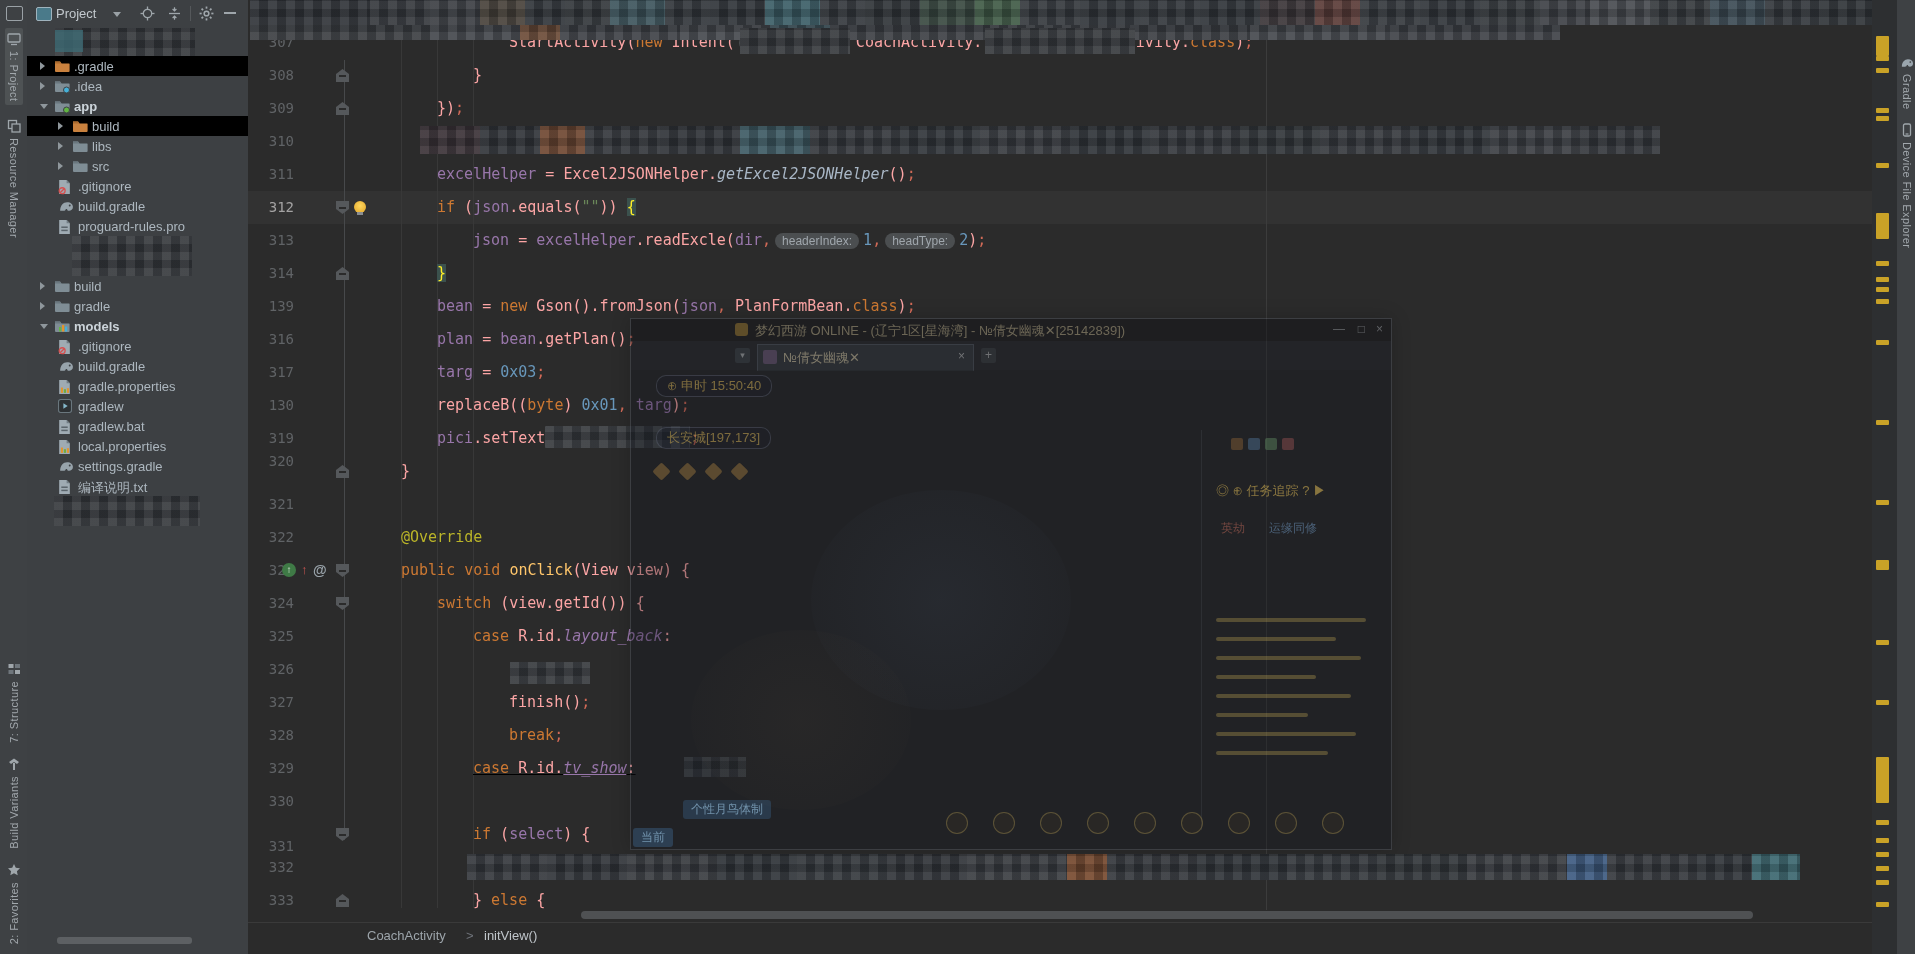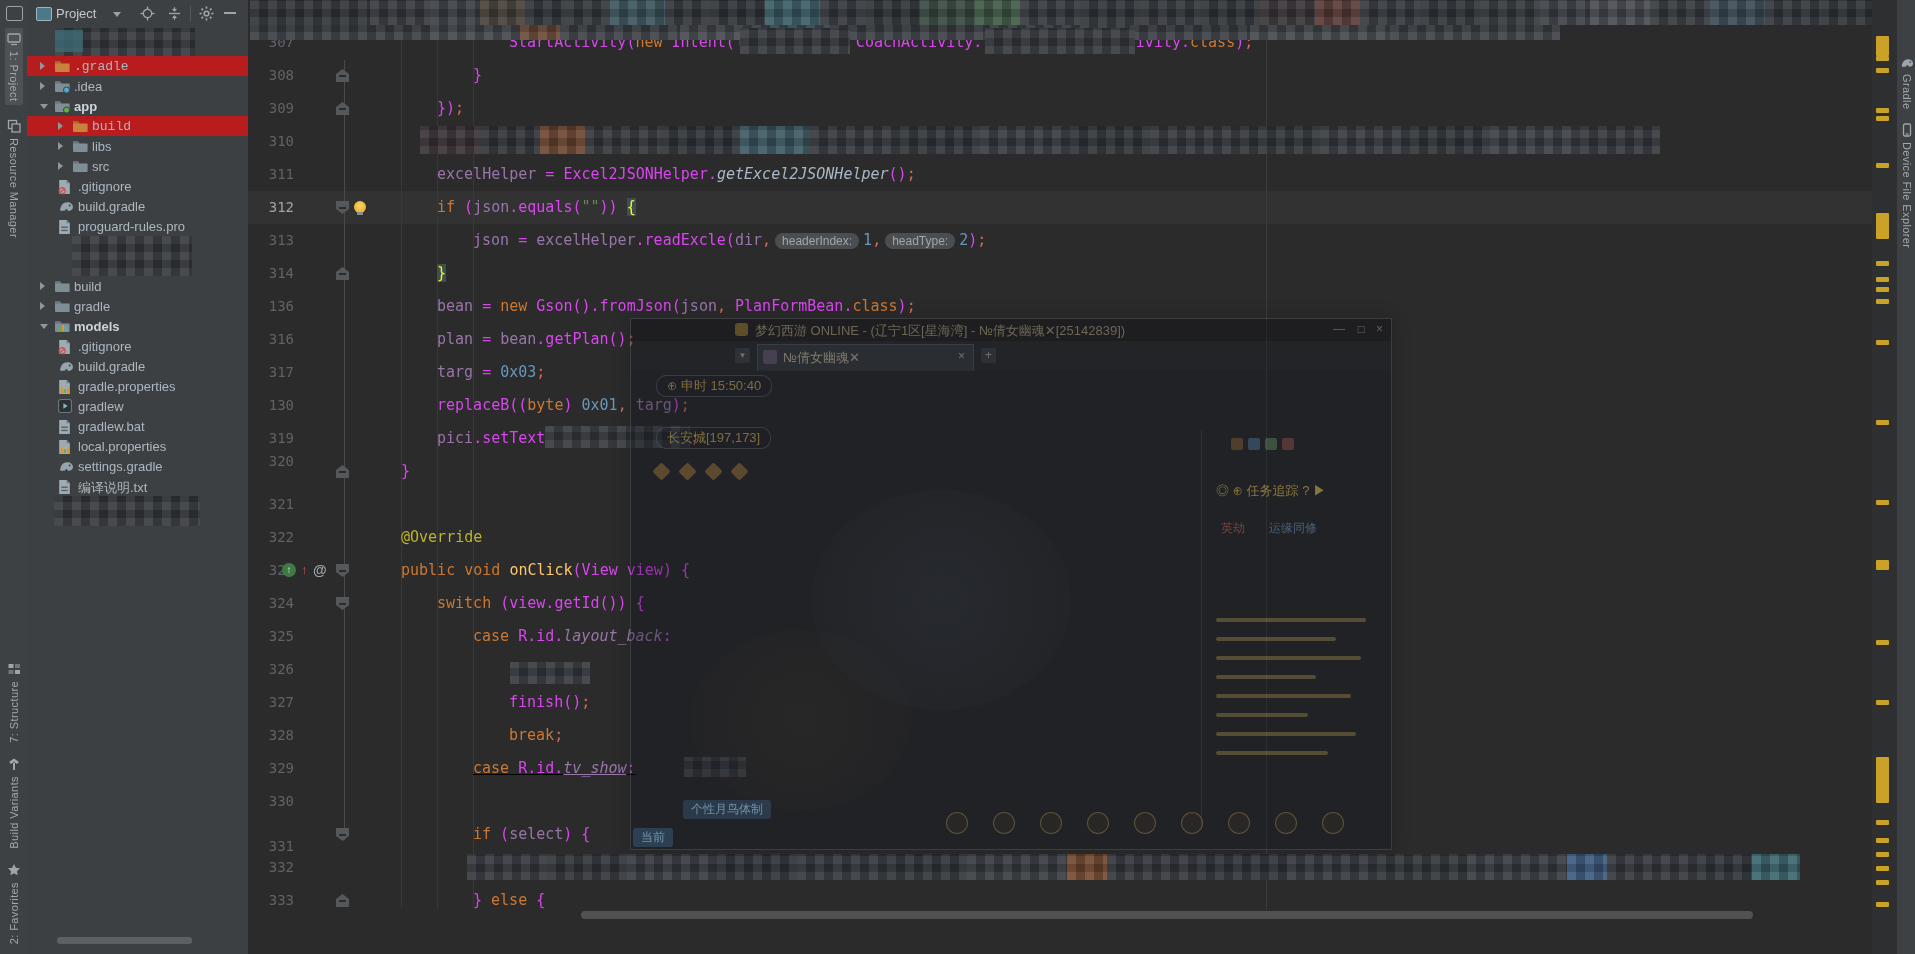--- a/index.html
+++ b/index.html
@@ -14,21 +14,21 @@
   .vlabel.flip{transform:rotate(180deg);}
   .ricon{width:14px;height:14px;display:block;}
   
   .panel{position:absolute;left:27px;top:0;width:221px;height:954px;background:#3d4043;border-right:1px solid #282828;}
   .phead{position:absolute;left:0;top:0;width:100%;height:27px;}
   .phead .ptitle{position:absolute;left:29px;top:6px;font-size:13px;color:#c3c9ce;}
   .phead .picon{position:absolute;left:9px;top:7px;width:14px;height:12px;background:#4a7a8a;border:1px solid #9fb3bd;border-radius:2px;}
   .caret-down{width:0;height:0;border-left:4px solid transparent;border-right:4px solid transparent;border-top:5px solid #9aa1a6;position:absolute;top:12px;}
   .hbtn{position:absolute;top:6px;width:16px;height:16px;}
   .trow{position:absolute;left:0;width:221px;height:20px;}
-  .trow.sel{background:#b91c1c;font-family:Liberation Mono, monospace;}
+  .trow.sel{background:#000000;}
   .tlabel{position:absolute;top:3px;font-size:13px;color:#adb7bf;white-space:nowrap;}
   .tlabel.b{font-weight:bold;color:#ccd4da;}
   .chev{position:absolute;top:6px;width:0;height:0;border-left:5px solid #8f979c;border-top:4px solid transparent;border-bottom:4px solid transparent;}
   .chev.down{border-left:4px solid transparent;border-right:4px solid transparent;border-top:5px solid #8f979c;border-bottom:none;top:8px;}
   .ticon{position:absolute;top:3px;width:16px;height:15px;}
   .psb{position:absolute;left:30px;top:937px;width:135px;height:7px;background:#5d6063;border-radius:3px;}
   
   .editor{position:absolute;left:248px;top:0;width:1624px;height:954px;background:#2b2b2b;}
   .lnum{position:absolute;left:4px;width:42px;text-align:right;font-family:"DejaVu Sans Mono",monospace;font-size:14px;color:#606366;line-height:33px;}
   .lnum.on{color:#a4a3a3;}
@@ -40,21 +40,21 @@
   .fold{position:absolute;left:88px;width:13px;height:13px;background:#55585b;}
   .fold.up{clip-path:polygon(50% 0%,100% 38%,100% 100%,0% 100%,0% 38%);}
   .fold.down{clip-path:polygon(0 0,100% 0,100% 62%,50% 100%,0 62%);}
   .fold i{position:absolute;left:3px;right:3px;top:6px;height:1.5px;background:#2b2b2b;}
   .bulb{position:absolute;left:106px;width:12px;height:12px;background:radial-gradient(circle at 50% 40%,#ffd75e,#e0a226);border-radius:50%;}
   .bulb:after{content:"";position:absolute;left:3px;top:11px;width:6px;height:3px;background:#8a8d90;}
   .ovr-circle{position:absolute;left:34px;width:14px;height:14px;border-radius:50%;background:#3f7a46;color:#d8e8d8;font-size:10px;line-height:14px;text-align:center;}
   .ovr-arrow{position:absolute;left:53px;font-size:13px;font-weight:bold;color:#c75450;}
   .ovr-at{position:absolute;left:65px;font-size:14px;font-weight:bold;color:#9aa4ab;}
   
-  .tk-p{color:#d946ef}.tk-k{color:#cc7832}.tk-n{color:#6897bb}.tk-s{color:#6a8759}
+  .tk-p{color:#fca5a5}.tk-k{color:#cc7832}.tk-n{color:#6897bb}.tk-s{color:#6a8759}
   .tk-f{color:#9876aa}.tk-m{color:#ffc66b}.tk-a{color:#bbb529}.tk-r{color:#d26a57}
   .tk-i{color:#a9b7c6;font-style:italic}
   .tk-c{color:#9876aa;font-style:italic}
   .tk-cu{color:#9876aa;font-style:italic;text-decoration:underline}
   .tk-bm{color:#ffef28;background:#3b514d}
   .tk-h{background:#4b4e50;color:#9fa6ac;border-radius:9px;padding:1px 7px;font-size:12px;font-family:"Liberation Sans",sans-serif;margin:0 4px;}
   .tk-bl{display:inline-block;height:22px;vertical-align:-5px;border-radius:1px;}
   
   .mosaic{background-color:#36393d;background-image:
     repeating-linear-gradient(90deg,rgba(255,255,255,.05) 0 9px,rgba(18,20,23,.22) 9px 18px),
@@ -469,21 +469,21 @@
           <div class="codeln" style="top: 224px; padding-left: 108px;"><span class="tk-f">json</span><span class="tk-p"> = </span><span class="tk-f">excelHelper</span><span class="tk-p">.readExcle(</span><span class="tk-f">dir</span><span class="tk-r">,</span><span class="tk-h">headerIndex:</span><span class="tk-n">1</span><span class="tk-r">,</span><span class="tk-h">headType:</span><span class="tk-n">2</span><span class="tk-p">)</span><span class="tk-r">;</span></div>
         </div>
         <div>
           <div class="lnum" style="top: 257px;">314</div>
           <div class="fold up" style="top: 267px;">
             <i></i>
           </div>
           <div class="codeln" style="top: 257px; padding-left: 72px;"><span class="tk-bm">}</span></div>
         </div>
         <div>
-          <div class="lnum" style="top: 290px;">136</div>
+          <div class="lnum" style="top: 290px;">139</div>
           <div class="codeln" style="top: 290px; padding-left: 72px;"><span class="tk-f">bean</span><span class="tk-p"> = </span><span class="tk-k">new</span><span class="tk-p"> Gson().fromJson(</span><span class="tk-f">json</span><span class="tk-r">,</span><span class="tk-p"> PlanFormBean.</span><span class="tk-k">class</span><span class="tk-p">)</span><span class="tk-r">;</span></div>
         </div>
         <div>
           <div class="lnum" style="top: 323px;">316</div>
           <div class="codeln" style="top: 323px; padding-left: 72px;"><span class="tk-f">plan</span><span class="tk-p"> = </span><span class="tk-f">bean</span><span class="tk-p">.getPlan()</span><span class="tk-r">;</span></div>
         </div>
         <div>
           <div class="lnum" style="top: 356px;">317</div>
           <div class="codeln" style="top: 356px; padding-left: 72px;"><span class="tk-f">targ</span><span class="tk-p"> = </span><span class="tk-n">0x03</span><span class="tk-r">;</span></div>
         </div>
@@ -741,20 +741,25 @@
       <div class="mark" style="top: 700px; height: 5px;"></div>
       <div class="mark" style="top: 757px; height: 46px;"></div>
       <div class="mark" style="top: 820px; height: 5px;"></div>
       <div class="mark" style="top: 838px; height: 5px;"></div>
       <div class="mark" style="top: 852px; height: 5px;"></div>
       <div class="mark" style="top: 866px; height: 5px;"></div>
       <div class="mark" style="top: 880px; height: 5px;"></div>
       <div class="mark" style="top: 902px; height: 5px;"></div>
     </div>
 
+  <div class="crumbs">
+    <span class="cr0">CoachActivity</span>
+    <span class="crsep">&gt;</span>
+    <span class="cr1">initView()</span>
+  </div>
 
   <div class="rribbon">
     <div class="vgroup" id="rrib-top" style="top:55px;">
         <div class="vitem">
           <span>
             <svg class="ricon" viewBox="0 0 15 12">
               <path d="M2 11C2 6 5 3 8.5 3c3.5 0 5.5 2 5.5 4.5S12 11 10.5 11c-1.2 0-2-.7-2-1.8H7.3c0 1-.8 1.8-2 1.8z" fill="#9aa5ad"></path>
               <circle cx="11" cy="6" r="0.9" fill="#3e4144"></circle>
             </svg>
           </span>

